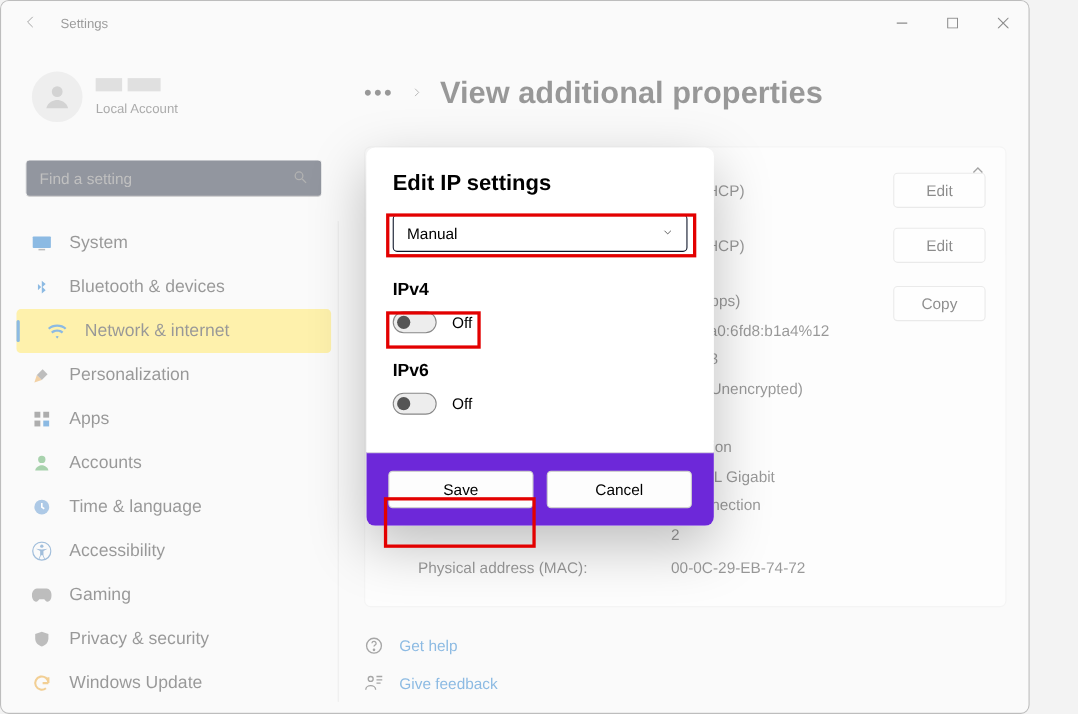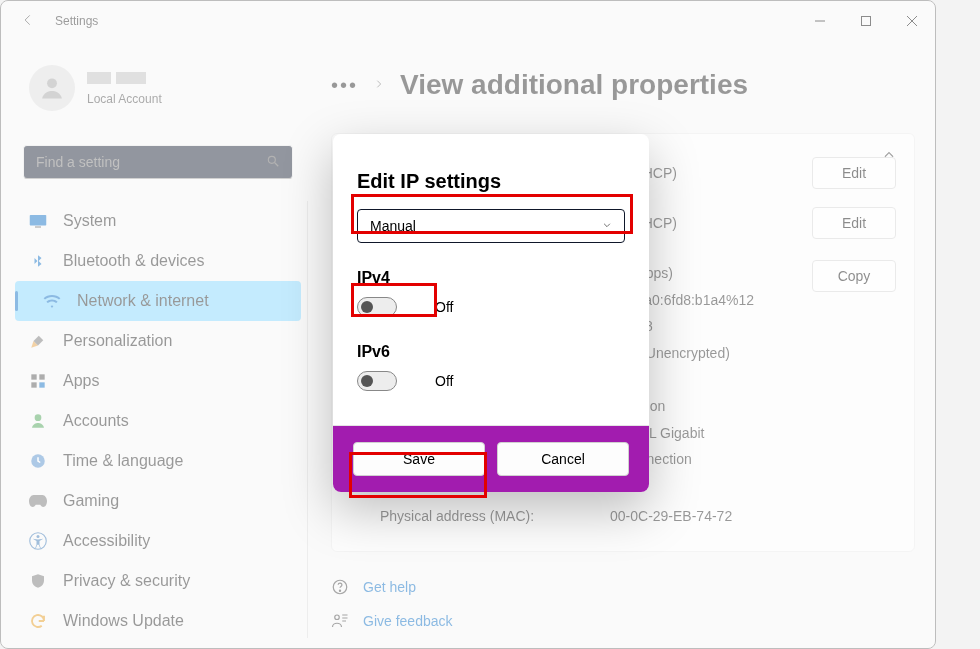--- a/index.html
+++ b/index.html
@@ -18,21 +18,21 @@
   .acct-text .r1 { width: 24px; margin-right:5px;}
   .acct-text .r2 { width: 30px; }
   .acct-text .sub { font-size: 12px; color: #444; margin-top:4px; }
 
   .searchbox { position: absolute; left: 22px; top: 144px; width: 270px; height: 34px; background: #0f172a; border: 1px solid #e4e4e4; border-bottom: 1px solid #9a9a9a; border-radius: 4px; display: flex; align-items: center; padding: 0 12px; font-size: 14px; color: #6e6e6e; }
   .searchbox input { border:none; outline:none; flex:1; font-size:14px; background:transparent; color:#6e6e6e;}
   .searchbox .mag { margin-left:auto; font-size:14px; color:#444; }
 
   .nav { position: absolute; left: 14px; top: 200px; width: 286px; }
   .nav-item { height: 40px; display:flex; align-items:center; gap:16px; padding: 0 14px; font-size:16px; color:#1b1b1b; border-radius:4px; position:relative;}
-  .nav-item.active { background:#7dd3fc;padding-left:28px; }
+  .nav-item.active { background:#fde047;padding-left:28px; }
   .nav-item.active::before { content:""; position:absolute; left:0; top:10px; bottom:10px; width:3px; background:#0067c0; border-radius:2px;}
   .nav-icon { width:18px; height:18px; display:flex; align-items:center; justify-content:center; }
 
   .main { position: absolute; left: 330px; right: 20px; top: 56px; bottom: 10px; }
   .breadcrumb { display:flex; align-items:center; gap:16px; height: 56px; }
   .bc-dots { font-size:20px; color:#1b1b1b; letter-spacing:2px;}
   .bc-caret { color:#555; font-size:14px;}
   .page-title { font-size:28px; font-weight:600; color:#1b1b1b; }
 
   .card { margin-top: 20px; background:#fbfbfb; border:1px solid #e7e7e7; border-radius:6px; padding: 14px 18px 18px 48px; position:relative;}
@@ -45,30 +45,30 @@
   .row.multi .value { line-height:1.9;}
 
   .help-links { margin-top:26px; display:flex; flex-direction:column; gap:16px;}
   .help-links .hl { display:flex; align-items:center; gap:14px; font-size:14px;}
   .help-links .hl a { color:#0067c0; text-decoration:none;}
   .hl .hlicon { width:18px; color:#3a3a3a; display:flex; align-items:center; justify-content:center;}
 
   
   .overlay { position:absolute; inset:0; background:rgba(255,255,255,0.55); }
   .dialog { position:absolute; left:332px; top:133px; width:316px; background:#fff; border-radius:8px; box-shadow: 0 18px 50px rgba(0,0,0,0.25); overflow:hidden; }
-  .dialog .body { padding: 36px 24px 14px 24px; }
+  .dialog .body { padding: 22px 24px 14px 24px; }
   .dlg-title { font-size:20px; font-weight:600; margin-bottom:16px;}
   .combo { height:34px; border:1px solid #0f172a; border-radius:4px; display:flex; align-items:center; padding:0 12px; font-size:14px; justify-content:space-between;}
   .combo .chev { font-size:11px; color:#555;}
   .section-lbl { font-size:16px; font-weight:600; margin-top:26px; }
   .toggle-row { display:flex; align-items:center; gap:14px; margin-top:10px;}
   .toggle { width:40px; height:20px; border-radius:10px; border:1px solid #888; background:#ededed; position:relative;}
   .toggle .knob { position:absolute; left:3px; top:3px; width:12px; height:12px; border-radius:50%; background:#555;}
-  .toggle-label { font-size:14px;margin-left:24px;}
-  .dlg-footer { background:#a21caf; border-top:1px solid #e4e4e4; padding:16px 20px; display:flex; gap:12px;}
+  .toggle-label { font-size:14px;}
+  .dlg-footer { background:#6d28d9; border-top:1px solid #e4e4e4; padding:16px 20px; display:flex; gap:12px;}
   .dlg-btn { flex:1; height:34px; border:1px solid #d0d0d0; border-radius:4px; background:#fdfdfd; font-size:14px;}
 
   .hl-box { position:absolute; border:3px solid #e30000; pointer-events:none;}
 
   .scroll-region { position:absolute; left:306px; top:200px; bottom:10px; width:2px; border-left:1px solid #d7d7d7;}
 </style>
 </head>
 <body>
 
 <div class="window">
@@ -184,35 +184,35 @@
         <span class="nav-icon">
           <svg width="18" height="18" viewBox="0 0 24 24" fill="none" stroke="#4a88c7" stroke-width="2">
             <circle cx="12" cy="12" r="9" fill="#4a88c7" stroke="none"></circle>
             <path d="M12 7v5l3 2" stroke="#fff"></path>
           </svg>
         </span>
         <span>Time &amp; language</span>
       </div>
       <div class="nav-item">
         <span class="nav-icon">
-          <svg width="20" height="14" viewBox="0 0 24 16" fill="#6d6d6d">
-            <path d="M6 0h12c3 0 6 4 6 8s-2 8-5 8c-2 0-3-2-4-3H9c-1 1-2 3-4 3-3 0-5-4-5-8s3-8 6-8z"></path>
-          </svg>
-        </span>
-        <span>Gaming</span>
-      </div>
-      <div class="nav-item">
-        <span class="nav-icon">
           <svg width="18" height="18" viewBox="0 0 24 24" fill="#2f6fb0">
             <circle cx="12" cy="12" r="11" fill="none" stroke="#2f6fb0" stroke-width="1.5"></circle>
             <circle cx="12" cy="6" r="2"></circle>
             <path d="M5 9l7 1 7-1-5 3v5l2 5h-1l-2-5h-2l-2 5h-1l2-5v-5z"></path>
           </svg>
         </span>
         <span>Accessibility</span>
+      </div>
+      <div class="nav-item">
+        <span class="nav-icon">
+          <svg width="20" height="14" viewBox="0 0 24 16" fill="#6d6d6d">
+            <path d="M6 0h12c3 0 6 4 6 8s-2 8-5 8c-2 0-3-2-4-3H9c-1 1-2 3-4 3-3 0-5-4-5-8s3-8 6-8z"></path>
+          </svg>
+        </span>
+        <span>Gaming</span>
       </div>
       <div class="nav-item">
         <span class="nav-icon">
           <svg width="16" height="18" viewBox="0 0 24 24" fill="#6d6d6d">
             <path d="M12 2l9 3v6c0 6-4 10-9 11-5-1-9-5-9-11V5z"></path>
           </svg>
         </span>
         <span>Privacy &amp; security</span>
       </div>
       <div class="nav-item">

